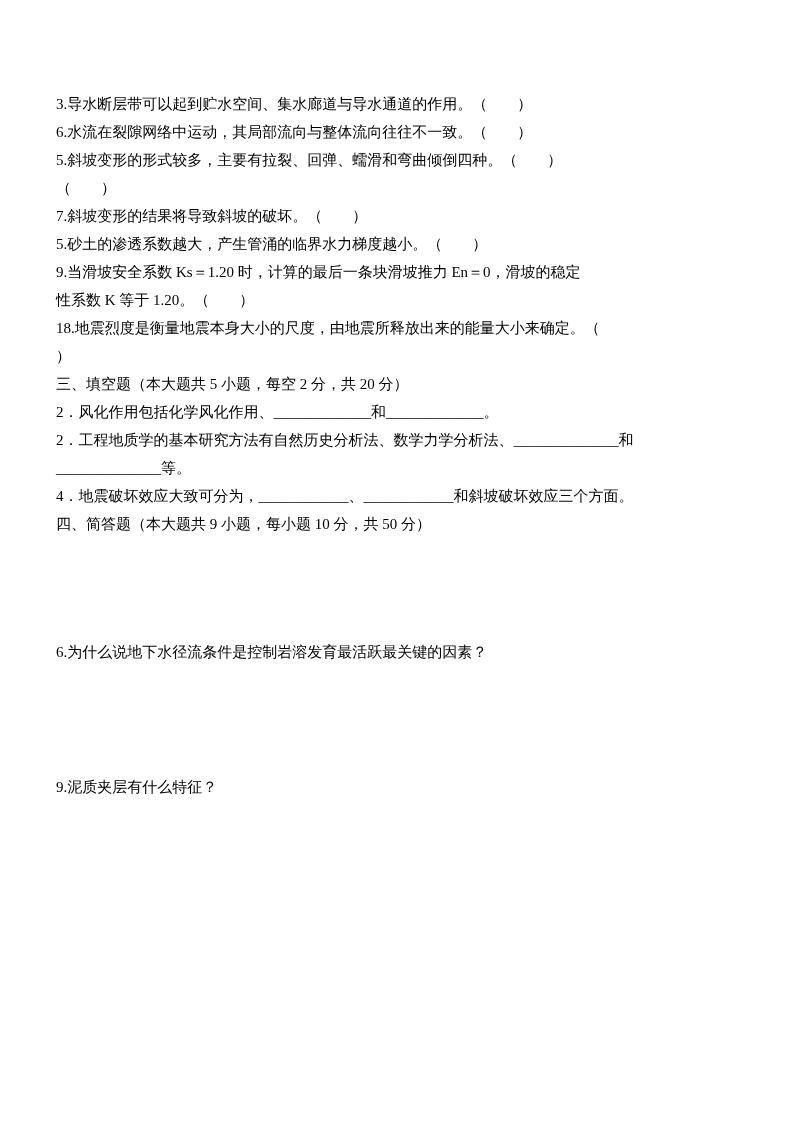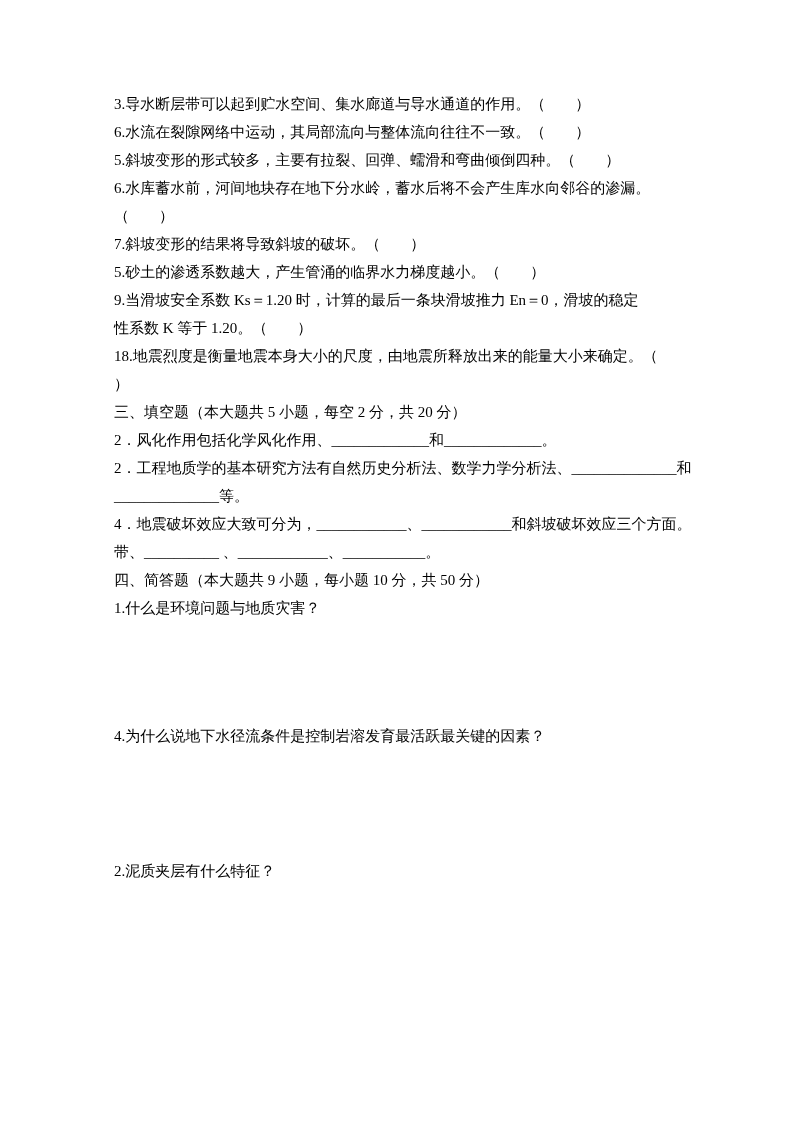--- a/index.html
+++ b/index.html
@@ -10,56 +10,53 @@
   .page {
     position: relative;
     width: 794px;
     height: 1123px;
     background: #ffffff;
     color: #000000;
     font-family: "Liberation Serif", "DejaVu Serif", serif;
     font-size: 15px;
     line-height: 28px;
     box-sizing: border-box;
-    padding: 90px 100px 0 114px;
+    padding: 90px 100px 0 56px;
     overflow: hidden;
   }
   .line {
     white-space: pre;
     height: 28px;
   }
   .heading {
   }
   .answer-space-1 { height: 100px; }
   .answer-space-2 { height: 107px; }
 </style>
 </head>
 <body>
 
 <div class="page">
 
   <div class="line">3.导水断层带可以起到贮水空间、集水廊道与导水通道的作用。（　　）</div>
   <div class="line">6.水流在裂隙网络中运动，其局部流向与整体流向往往不一致。（　　）</div>
   <div class="line">5.斜坡变形的形式较多，主要有拉裂、回弹、蠕滑和弯曲倾倒四种。（　　）</div>
-  <div class="line">6.水库蓄水前，河间地块存在地下分水岭，蓄水后将不会产生库水向邻谷的渗漏。</div>
   <div class="line">（　　）</div>
   <div class="line">7.斜坡变形的结果将导致斜坡的破坏。（　　）</div>
   <div class="line">5.砂土的渗透系数越大，产生管涌的临界水力梯度越小。（　　）</div>
   <div class="line">9.当滑坡安全系数 Ks＝1.20 时，计算的最后一条块滑坡推力 En＝0，滑坡的稳定</div>
   <div class="line">性系数 K 等于 1.20。（　　）</div>
   <div class="line">18.地震烈度是衡量地震本身大小的尺度，由地震所释放出来的能量大小来确定。（</div>
   <div class="line">）</div>
 
   <div class="line heading">三、填空题（本大题共 5 小题，每空 2 分，共 20 分）</div>
   <div class="line">2．风化作用包括化学风化作用、_____________和_____________。</div>
   <div class="line">2．工程地质学的基本研究方法有自然历史分析法、数学力学分析法、______________和</div>
   <div class="line">______________等。</div>
   <div class="line">4．地震破坏效应大致可分为，____________、____________和斜坡破坏效应三个方面。</div>
-  <div class="line">带、__________ 、____________、___________。</div>
 
   <div class="line heading">四、简答题（本大题共 9 小题，每小题 10 分，共 50 分）</div>
-  <div class="line">1.什么是环境问题与地质灾害？</div>
   <div class="answer-space-1"></div>
-  <div class="line">4.为什么说地下水径流条件是控制岩溶发育最活跃最关键的因素？</div>
+  <div class="line">6.为什么说地下水径流条件是控制岩溶发育最活跃最关键的因素？</div>
   <div class="answer-space-2"></div>
-  <div class="line">2.泥质夹层有什么特征？</div>
+  <div class="line">9.泥质夹层有什么特征？</div>
 
 </div>
 
 </body></html>

